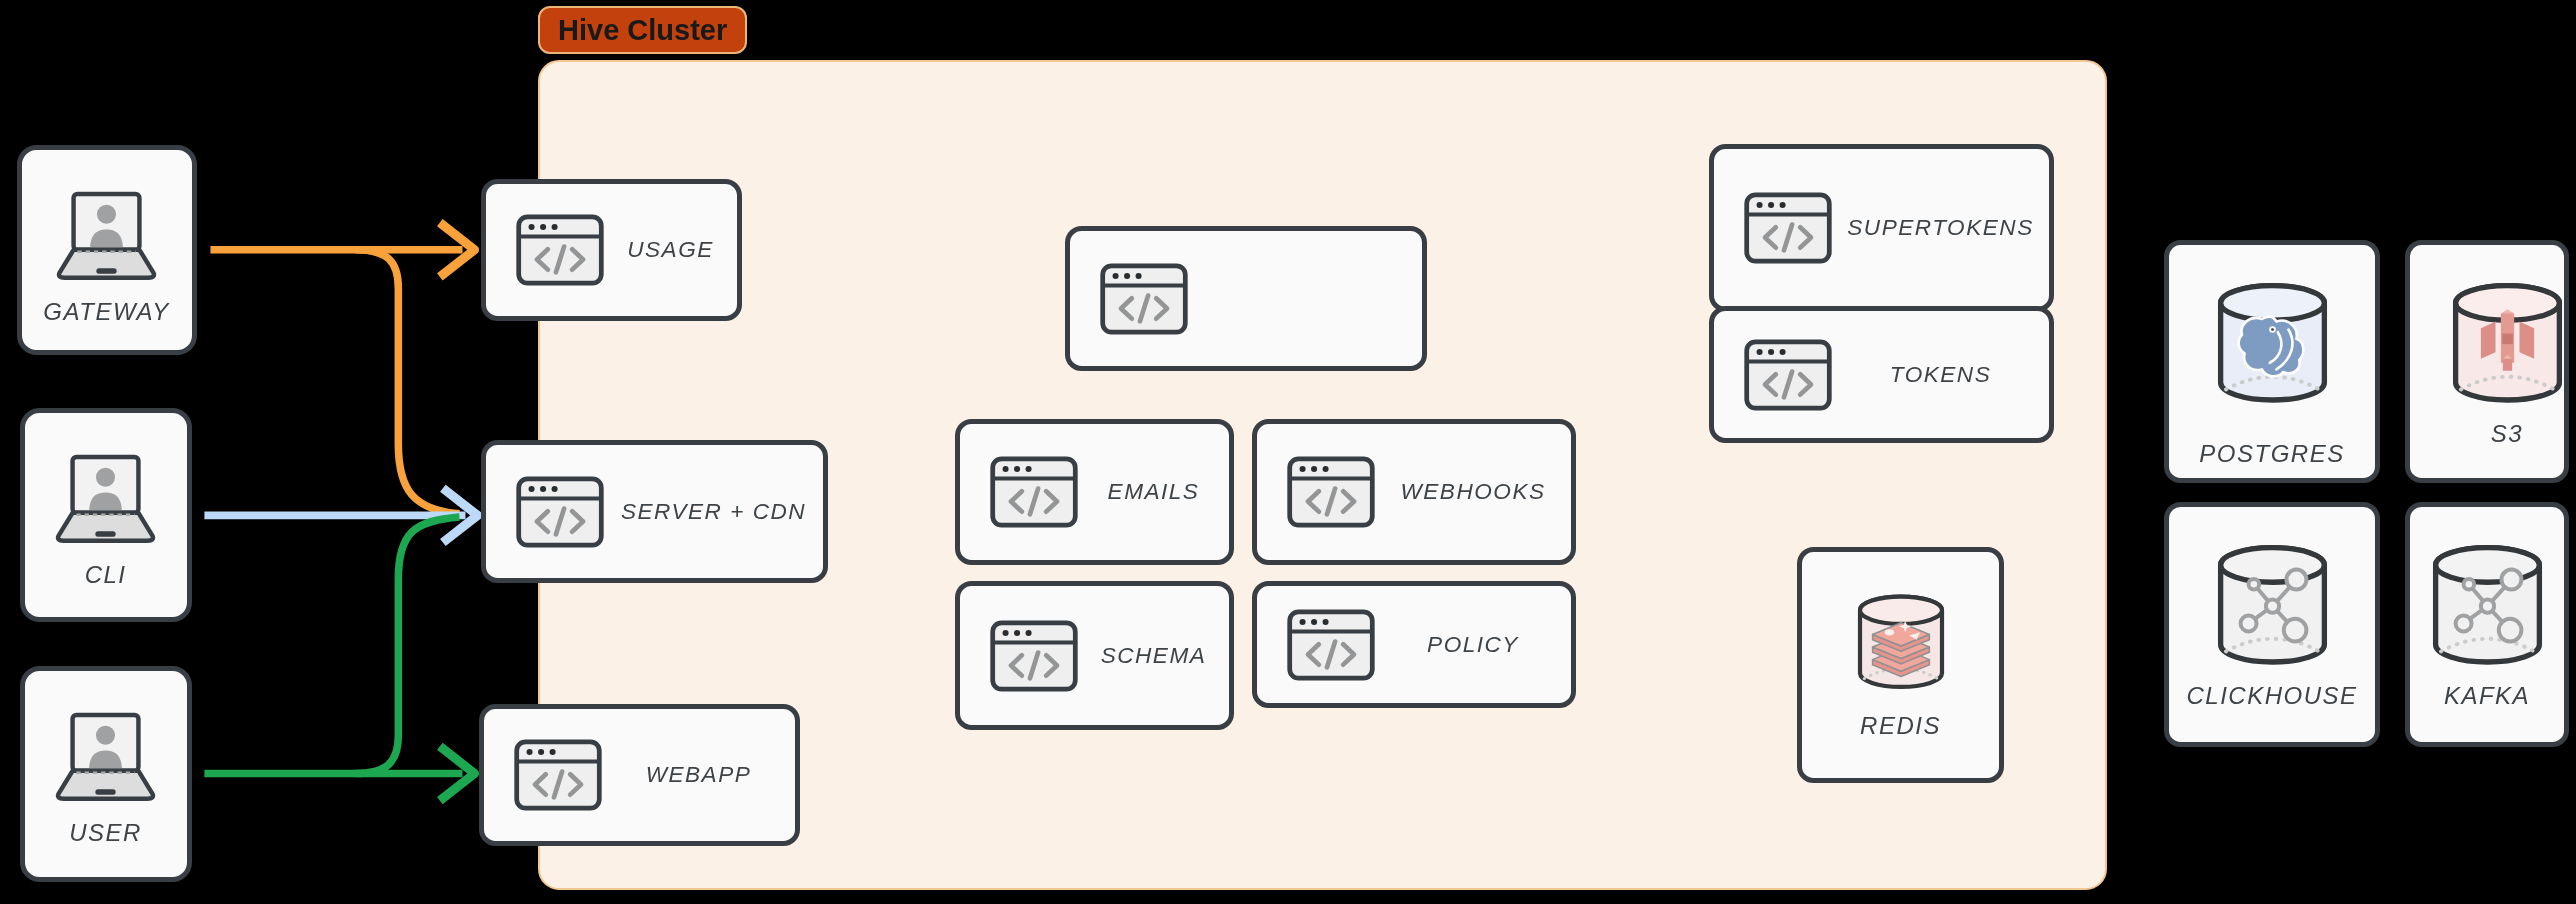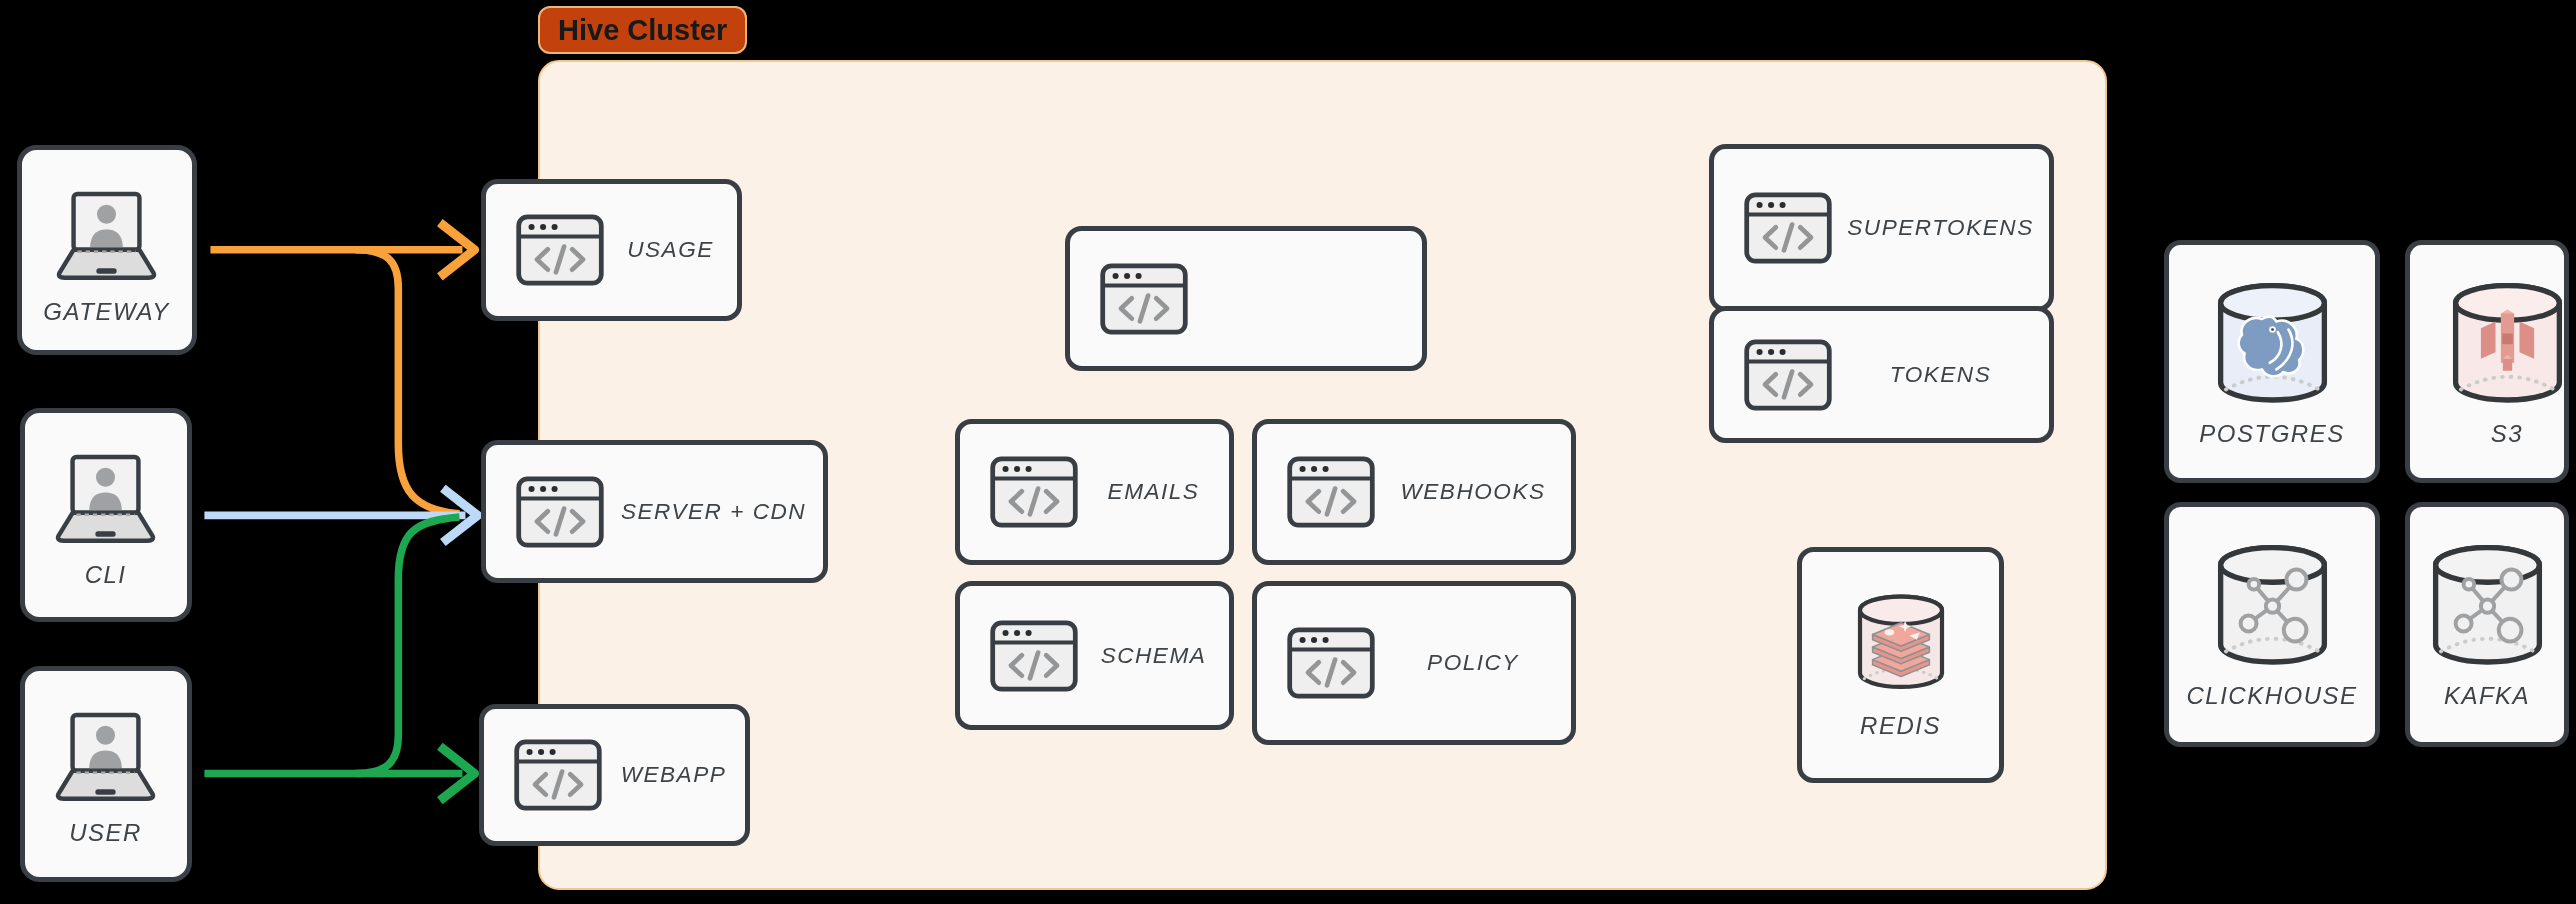--- a/index.html
+++ b/index.html
@@ -169,21 +169,21 @@
       <use href="#sym-window"></use>
     </svg>
   <span class="label">USAGE</span>
 </div>
 <div class="node service-card" style="left:481px;top:440px;width:347px;height:143px;">
   <svg class="icon" viewBox="0 0 130 106">
       <use href="#sym-window"></use>
     </svg>
   <span class="label">SERVER + CDN</span>
 </div>
-<div class="node service-card" style="left:479px;top:704px;width:271px;height:142px;">
+<div class="node service-card" style="left:479px;top:704px;width:321px;height:142px;">
   <svg class="icon" viewBox="0 0 130 106">
       <use href="#sym-window"></use>
     </svg>
   <span class="label">WEBAPP</span>
 </div>
 <div class="node service-card" style="left:1065px;top:226px;width:362px;height:145px;">
   <svg class="icon" viewBox="0 0 130 106">
       <use href="#sym-window"></use>
     </svg>
 </div>
@@ -198,21 +198,21 @@
       <use href="#sym-window"></use>
     </svg>
   <span class="label">WEBHOOKS</span>
 </div>
 <div class="node service-card" style="left:955px;top:581px;width:279px;height:149px;">
   <svg class="icon" viewBox="0 0 130 106">
       <use href="#sym-window"></use>
     </svg>
   <span class="label">SCHEMA</span>
 </div>
-<div class="node service-card" style="left:1252px;top:581px;width:324px;height:164px;">
+<div class="node service-card" style="left:1252px;top:581px;width:324px;height:127px;">
   <svg class="icon" viewBox="0 0 130 106">
       <use href="#sym-window"></use>
     </svg>
   <span class="label">POLICY</span>
 </div>
 <div class="node service-card" style="left:1709px;top:144px;width:345px;height:168px;">
   <svg class="icon" viewBox="0 0 130 106">
       <use href="#sym-window"></use>
     </svg>
   <span class="label">SUPERTOKENS</span>
@@ -224,21 +224,21 @@
   <span class="label">TOKENS</span>
 </div>
 
 <div class="node db-card small" style="left:1797px;top:547px;width:207px;height:236px;">
   <svg class="icon" viewBox="0 0 200 215">
       <use href="#sym-cyl-redis"></use>
     </svg>
   <span class="label">REDIS</span>
 </div>
 
-<div class="node db-card" style="left:2164px;top:240px;width:216px;height:243px;">
+<div class="node db-card" style="left:2164px;top:240px;width:216px;height:243px;gap:20px;">
   <svg class="icon" viewBox="0 0 200 215">
       <use href="#sym-cyl-postgres"></use>
     </svg>
   <span class="label">POSTGRES</span>
 </div>
 <div class="node db-card" style="left:2405px;top:240px;width:164px;height:243px;padding-left:40px;">
   <svg class="icon" viewBox="0 0 200 215">
       <use href="#sym-cyl-s3"></use>
     </svg>
   <span class="label">S3</span>

